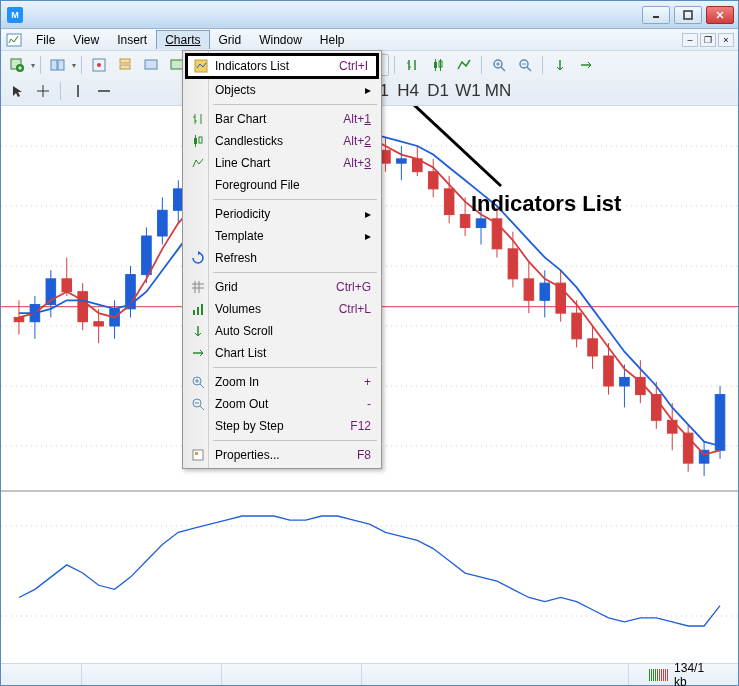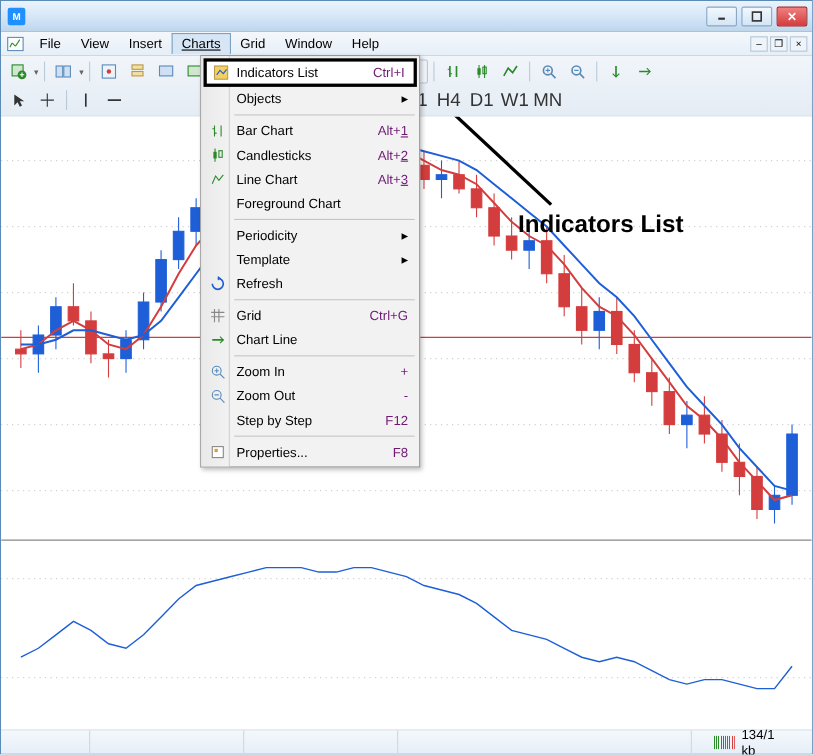--- a/index.html
+++ b/index.html
@@ -421,21 +421,21 @@
       <div class="dd-item">
         <span class="dd-icon">
             <svg width="14" height="14">
               <polyline points="2,11 5,4 8,8 12,3" fill="none" stroke="#2a8a2a"></polyline>
             </svg>
           </span>
         <span>Line Chart</span>
         <span class="dd-shortcut">Alt+<span class="u">3</span></span>
       </div>
       <div class="dd-item">
-        <span>Foreground Chart</span>
+        <span>Foreground File</span>
       </div>
       <div class="dd-sep"></div>
       <div class="dd-item">
         <span>Periodicity</span>
         <span class="dd-arrow">▸</span>
       </div>
       <div class="dd-item">
         <span>Template</span>
         <span class="dd-arrow">▸</span>
       </div>
@@ -457,25 +457,45 @@
               <line x1="4" y1="1" x2="4" y2="13" stroke="#888"></line>
               <line x1="8" y1="1" x2="8" y2="13" stroke="#888"></line>
             </svg>
           </span>
         <span>Grid</span>
         <span class="dd-shortcut">Ctrl+G</span>
       </div>
       <div class="dd-item">
         <span class="dd-icon">
             <svg width="14" height="14">
+              <rect x="2" y="8" width="2" height="5" fill="#2a8a2a"></rect>
+              <rect x="6" y="5" width="2" height="8" fill="#2a8a2a"></rect>
+              <rect x="10" y="2" width="2" height="11" fill="#2a8a2a"></rect>
+            </svg>
+          </span>
+        <span>Volumes</span>
+        <span class="dd-shortcut">Ctrl+L</span>
+      </div>
+      <div class="dd-item">
+        <span class="dd-icon">
+            <svg width="14" height="14">
+              <line x1="7" y1="2" x2="7" y2="12" stroke="#2a8a2a" stroke-width="1.5"></line>
+              <polyline points="4,9 7,12 10,9" fill="none" stroke="#2a8a2a"></polyline>
+            </svg>
+          </span>
+        <span>Auto Scroll</span>
+      </div>
+      <div class="dd-item">
+        <span class="dd-icon">
+            <svg width="14" height="14">
               <line x1="2" y1="7" x2="12" y2="7" stroke="#2a8a2a" stroke-width="1.5"></line>
               <polyline points="9,4 12,7 9,10" fill="none" stroke="#2a8a2a"></polyline>
             </svg>
           </span>
-        <span>Chart Line</span>
+        <span>Chart List</span>
       </div>
       <div class="dd-sep"></div>
       <div class="dd-item">
         <span class="dd-icon">
             <svg width="14" height="14">
               <circle cx="6" cy="6" r="4" fill="none" stroke="#5a8bb8"></circle>
               <line x1="9" y1="9" x2="13" y2="13" stroke="#5a8bb8"></line>
               <line x1="6" y1="4" x2="6" y2="8" stroke="#5a8bb8"></line>
               <line x1="4" y1="6" x2="8" y2="6" stroke="#5a8bb8"></line>
             </svg>

